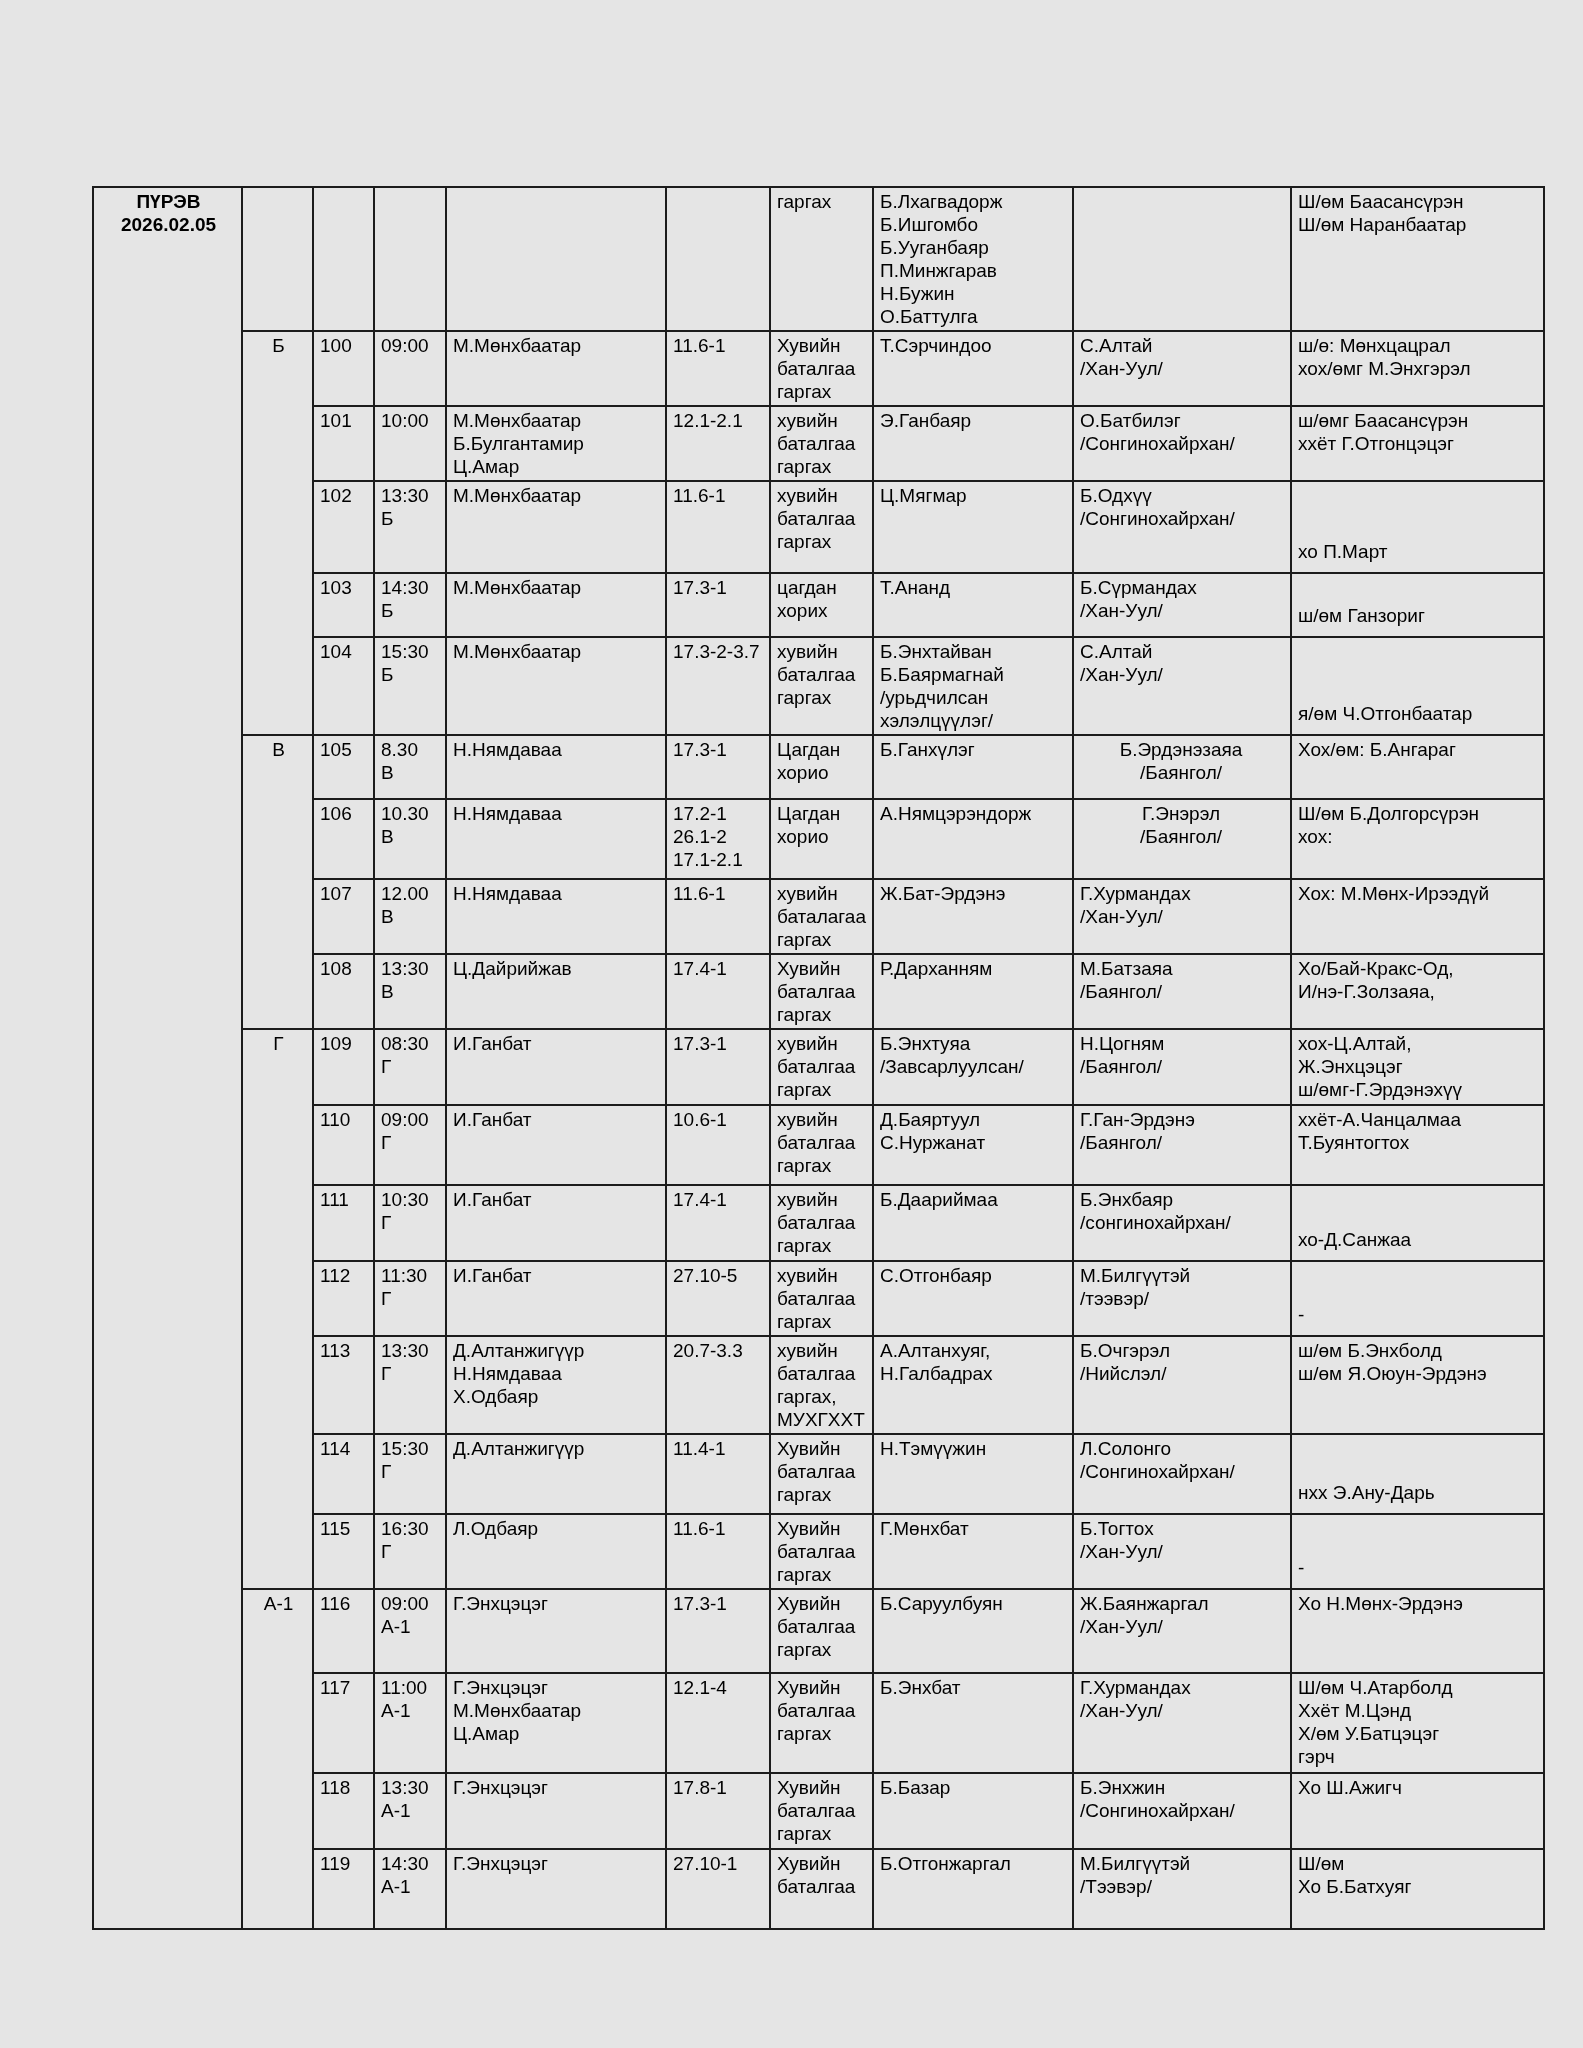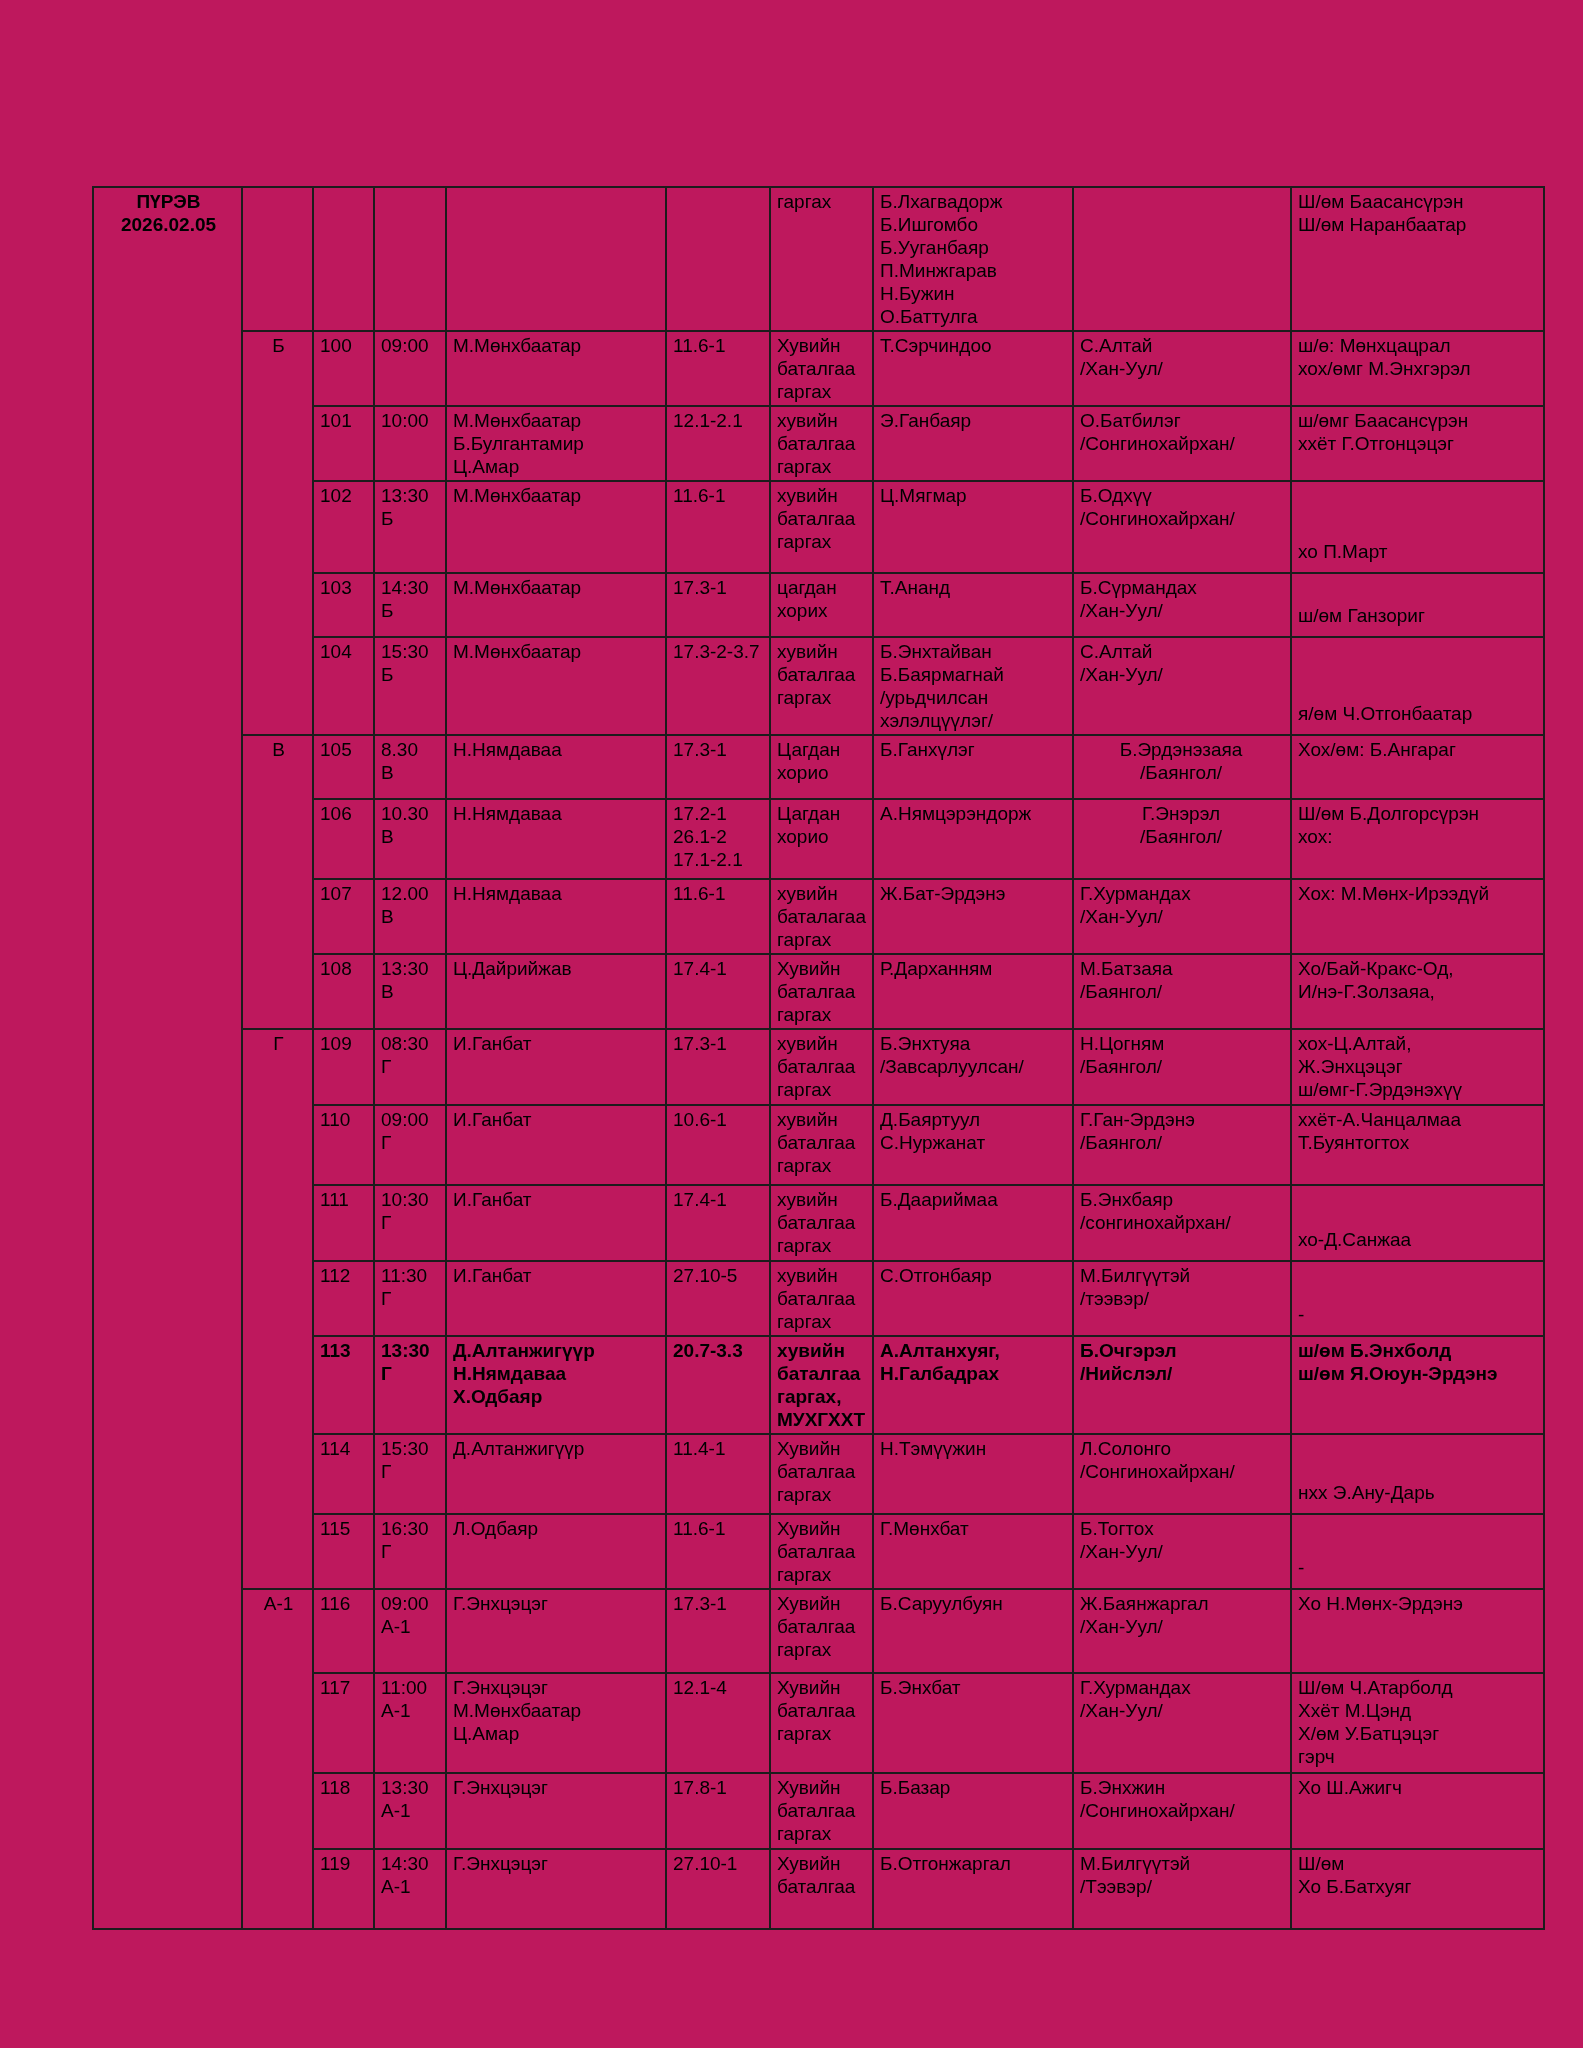--- a/index.html
+++ b/index.html
@@ -12,21 +12,21 @@
     height: 2048px;
     position: relative;
     font-family: "Liberation Sans", "DejaVu Sans", sans-serif;
     color: #000000;
   }
   .page {
     position: absolute;
     left: 0; top: 0;
     width: 1583px;
     height: 2048px;
-    background: #be185d;
+    background: #e5e5e5;
     overflow: hidden;
   }
   table.schedule {
     position: absolute;
     left: 92px;
     top: 186px;
     width: 1451px;
     border-collapse: collapse;
     table-layout: fixed;
   }
@@ -290,21 +290,21 @@
           <td class="c-judge">И.Ганбат</td>
           <td class="c-code">27.10-5</td>
           <td class="c-type">хувийн
 баталгаа
 гаргах</td>
           <td class="c-party">С.Отгонбаяр</td>
           <td class="c-pros">М.Билгүүтэй
 /тээвэр/</td>
           <td class="c-note low">-</td>
         </tr>
-        <tr style="height: 80px; font-weight: bold;">
+        <tr style="height: 80px;">
           <td class="c-no">113</td>
           <td class="c-time">13:30
 Г</td>
           <td class="c-judge">Д.Алтанжигүүр
 Н.Нямдаваа
 Х.Одбаяр</td>
           <td class="c-code">20.7-3.3</td>
           <td class="c-type">хувийн
 баталгаа
  гаргах,

